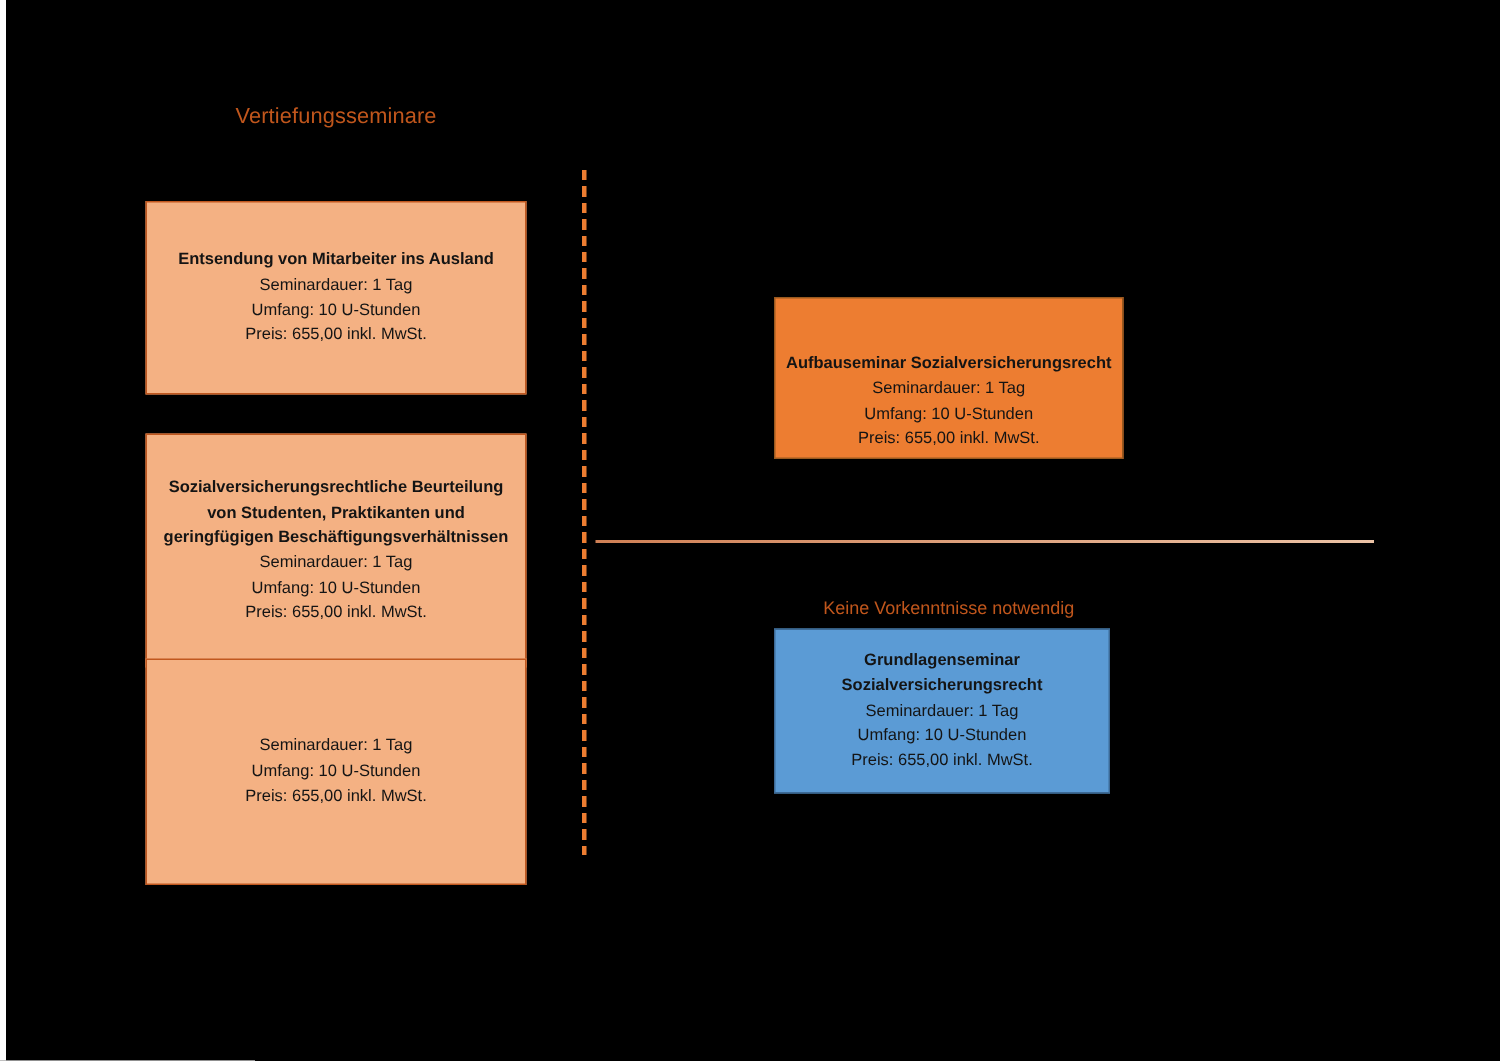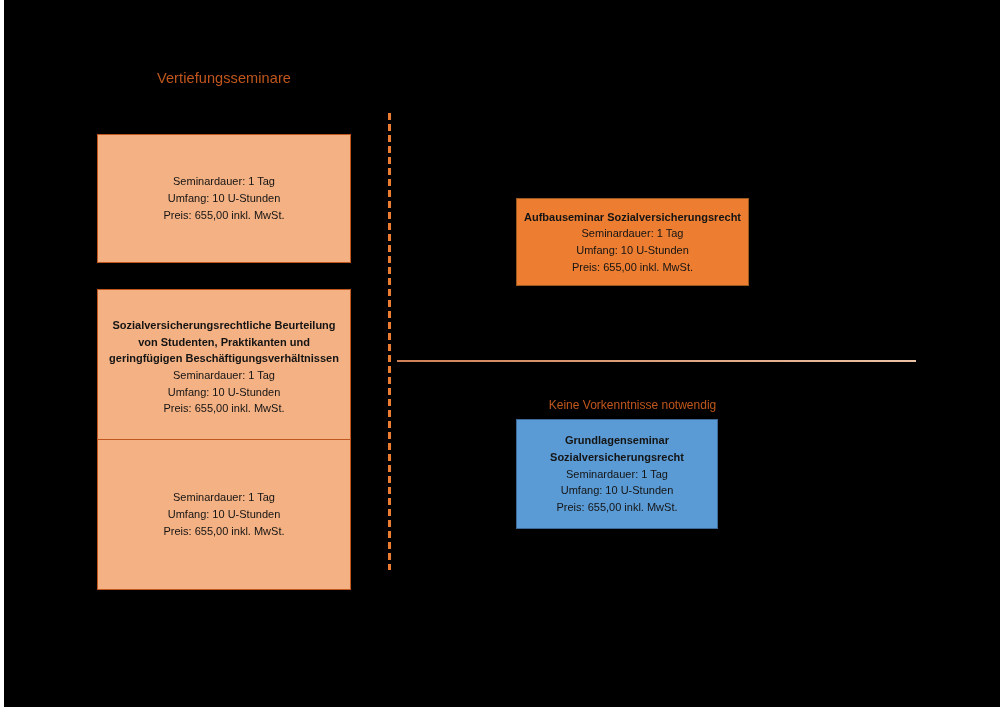--- a/index.html
+++ b/index.html
@@ -33,26 +33,27 @@
   .light-box {
     left: 93px; width: 254px;
     background: #F4B183;
     border: 1.5px solid #C0571E;
   }
   .box-1 { top: 134px; height: 129px; }
   .box-2 { top: 289px; height: 156px; justify-content: center; }
   .box-3 { top: 439px; height: 151px; }
 
   .orange-box {
-    left: 512px; top: 198px; width: 233px; height: 88px;
+    left: 512px; top: 198px; width: 233px; height: 108px;
     background: #ED7D31;
     border: 1.5px solid #99591F;
+    justify-content: flex-end;
   }
   .blue-box {
-    left: 512px; top: 419px; width: 202px; height: 110px;
+    left: 512px; top: 419px; width: 224px; height: 110px;
     background: #5B9BD5;
     border: 1.5px solid #3D6A96;
   }
 
   .v-dashed {
     position: absolute; left: 384px; top: 113px;
     width: 3px; height: 457px;
     background: repeating-linear-gradient(to bottom, #ED7D31 0px, #ED7D31 7px, transparent 7px, transparent 11px);
   }
 
@@ -72,20 +73,21 @@
 </style>
 </head>
 <body>
 
 <div class="canvas">
 
   <div class="col-heading heading-left">Vertiefungsseminare</div>
 
 
   <div class="seminar-box light-box box-1">
+    <div class="box-title">Entsendung von Mitarbeiter ins Ausland</div>
     <div class="box-line">Seminardauer: 1 Tag</div>
     <div class="box-line">Umfang: 10 U-Stunden</div>
     <div class="box-line">Preis: 655,00 inkl. MwSt.</div>
   </div>
 
   <div class="seminar-box light-box box-2">
     <div class="box-title">Sozialversicherungsrechtliche Beurteilung von Studenten, Praktikanten und geringfügigen Beschäftigungsverhältnissen</div>
     <div class="box-line">Seminardauer: 1 Tag</div>
     <div class="box-line">Umfang: 10 U-Stunden</div>
     <div class="box-line">Preis: 655,00 inkl. MwSt.</div>

